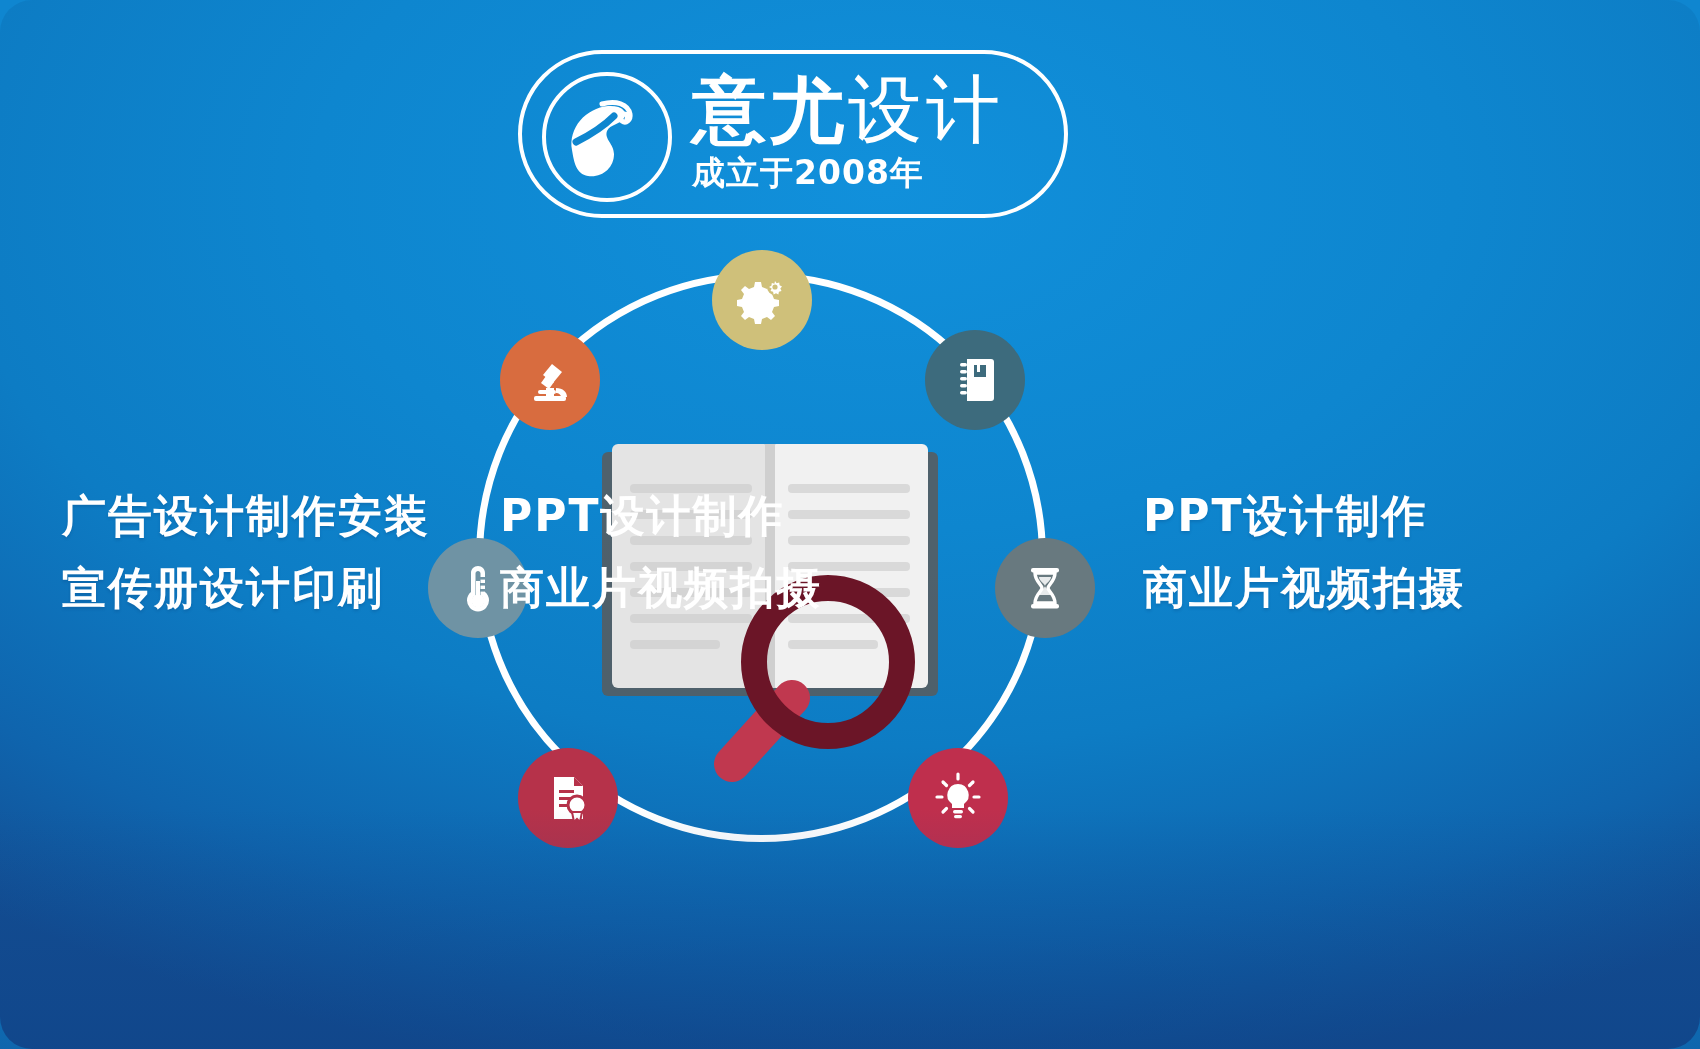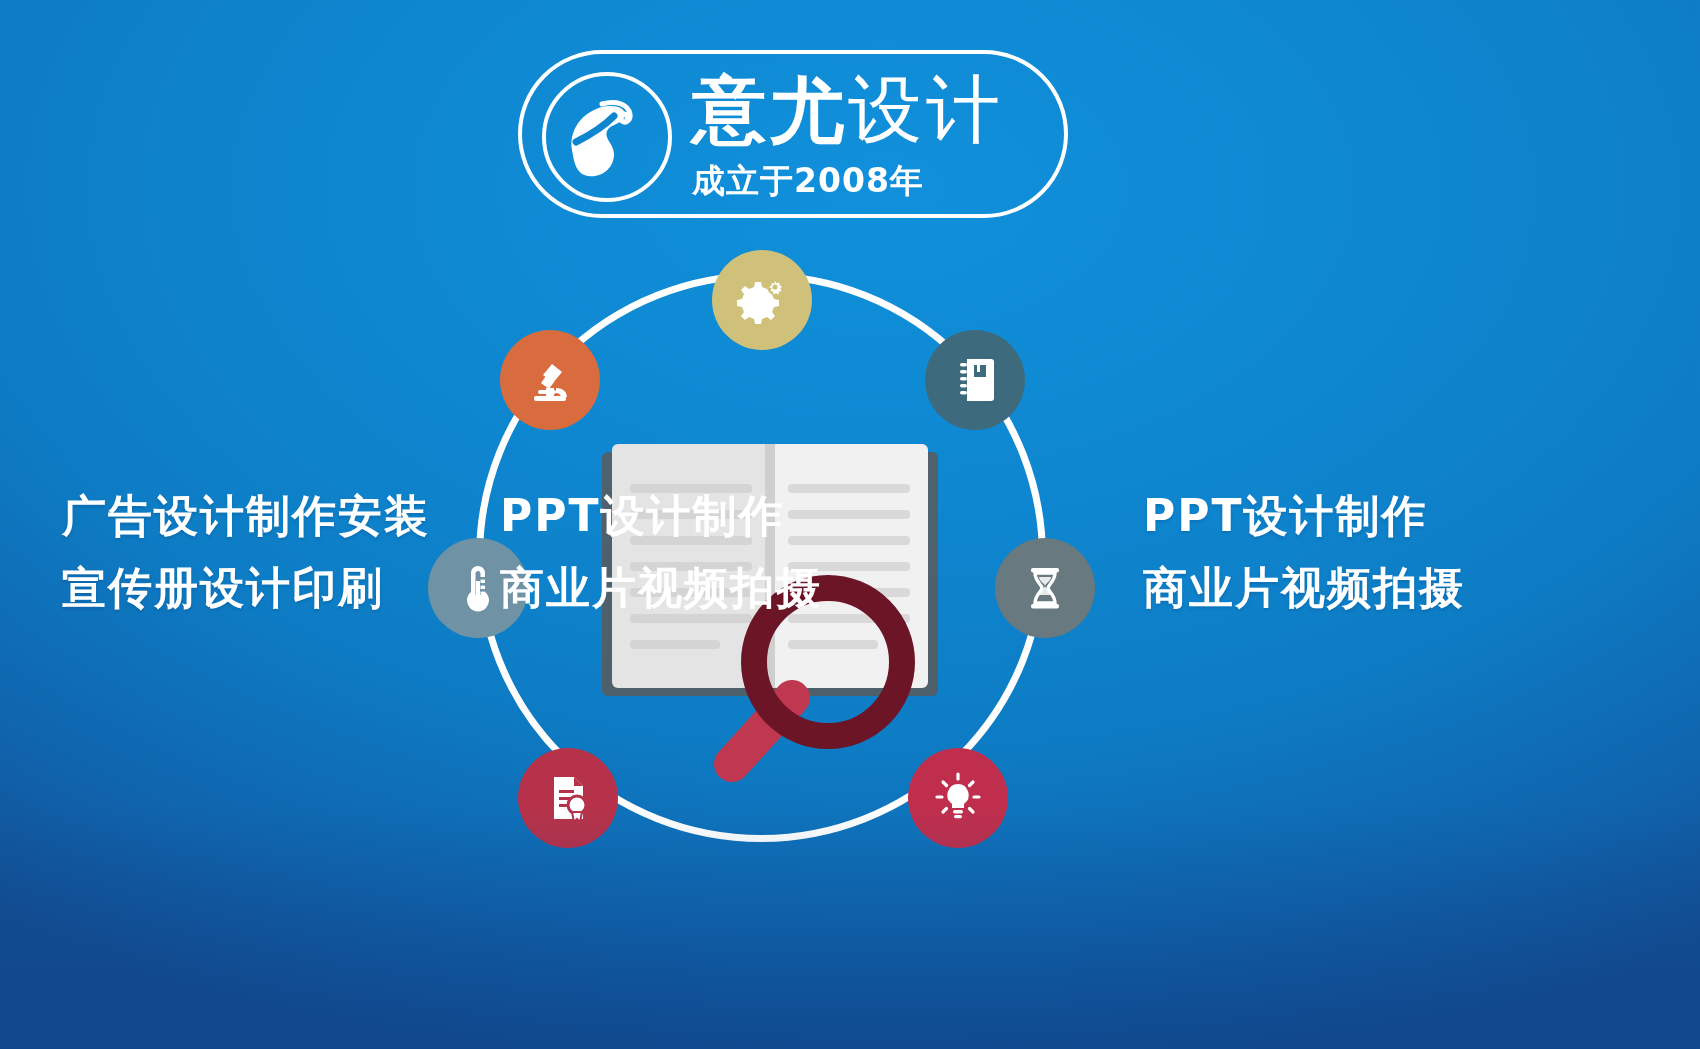--- a/index.html
+++ b/index.html
@@ -5,20 +5,21 @@
   html,body{margin:0;padding:0;}
   body{
     width:1700px;height:1049px;overflow:hidden;
     font-family:"Liberation Sans","DejaVu Sans",sans-serif;
     background:#0f86d0;
   }
   .stage{
     position:relative;width:1700px;height:1049px;
     background:
       radial-gradient(ellipse 1500px 900px at 52% 18%, #1190db 0%, #0e86cf 38%, #0d7cc4 62%, #0f64ad 84%, #134e93 100%);
+    border-radius: 32px;
   }
   .stage:after{
     content:"";position:absolute;left:0;right:0;bottom:0;height:240px;
     background:linear-gradient(180deg,rgba(16,70,140,0) 0%,rgba(14,62,130,0.45) 100%);
     pointer-events:none;
   }
 
   
   .logo-wrap{
     position:absolute;left:518px;top:50px;width:550px;height:168px;
@@ -38,21 +39,21 @@
   .logo-cn{
     font-size:74px;line-height:86px;color:#ffffff;letter-spacing:4px;
     font-family:"DejaVu Sans","Liberation Sans",sans-serif;
     white-space:nowrap;
   }
   .logo-cn b{font-weight:700;}
   .logo-cn span.thin{font-weight:400;}
   .logo-sub{
     font-size:33px;line-height:38px;color:#ffffff;font-weight:700;letter-spacing:1px;
     font-family:"DejaVu Sans","Liberation Sans",sans-serif;
-    margin-top:10px;white-space:nowrap;
+    margin-top:2px;white-space:nowrap;
   }
 
   
   .ring{
     position:absolute;left:476px;top:272px;width:570px;height:570px;
     border:7px solid #ffffff;border-radius:50%;box-sizing:border-box;
   }
 
   .node{
     position:absolute;width:100px;height:100px;border-radius:50%;

